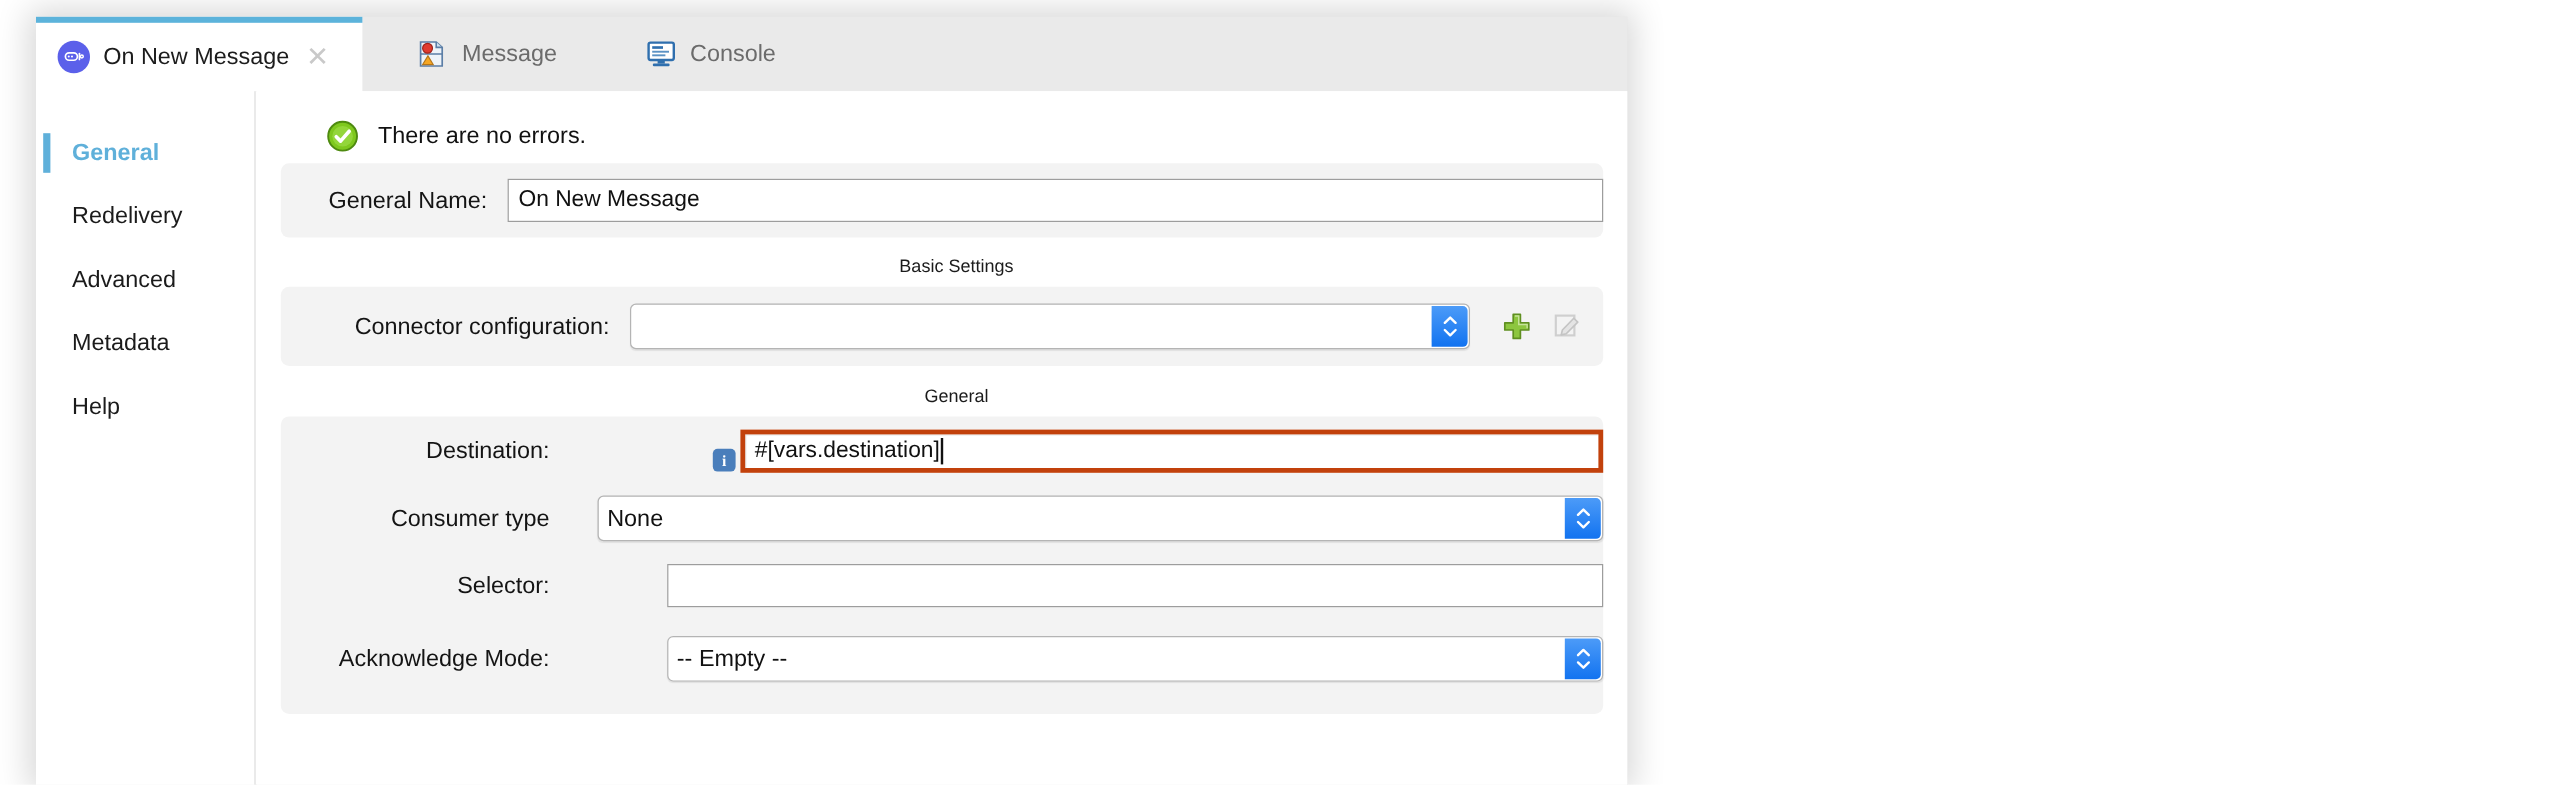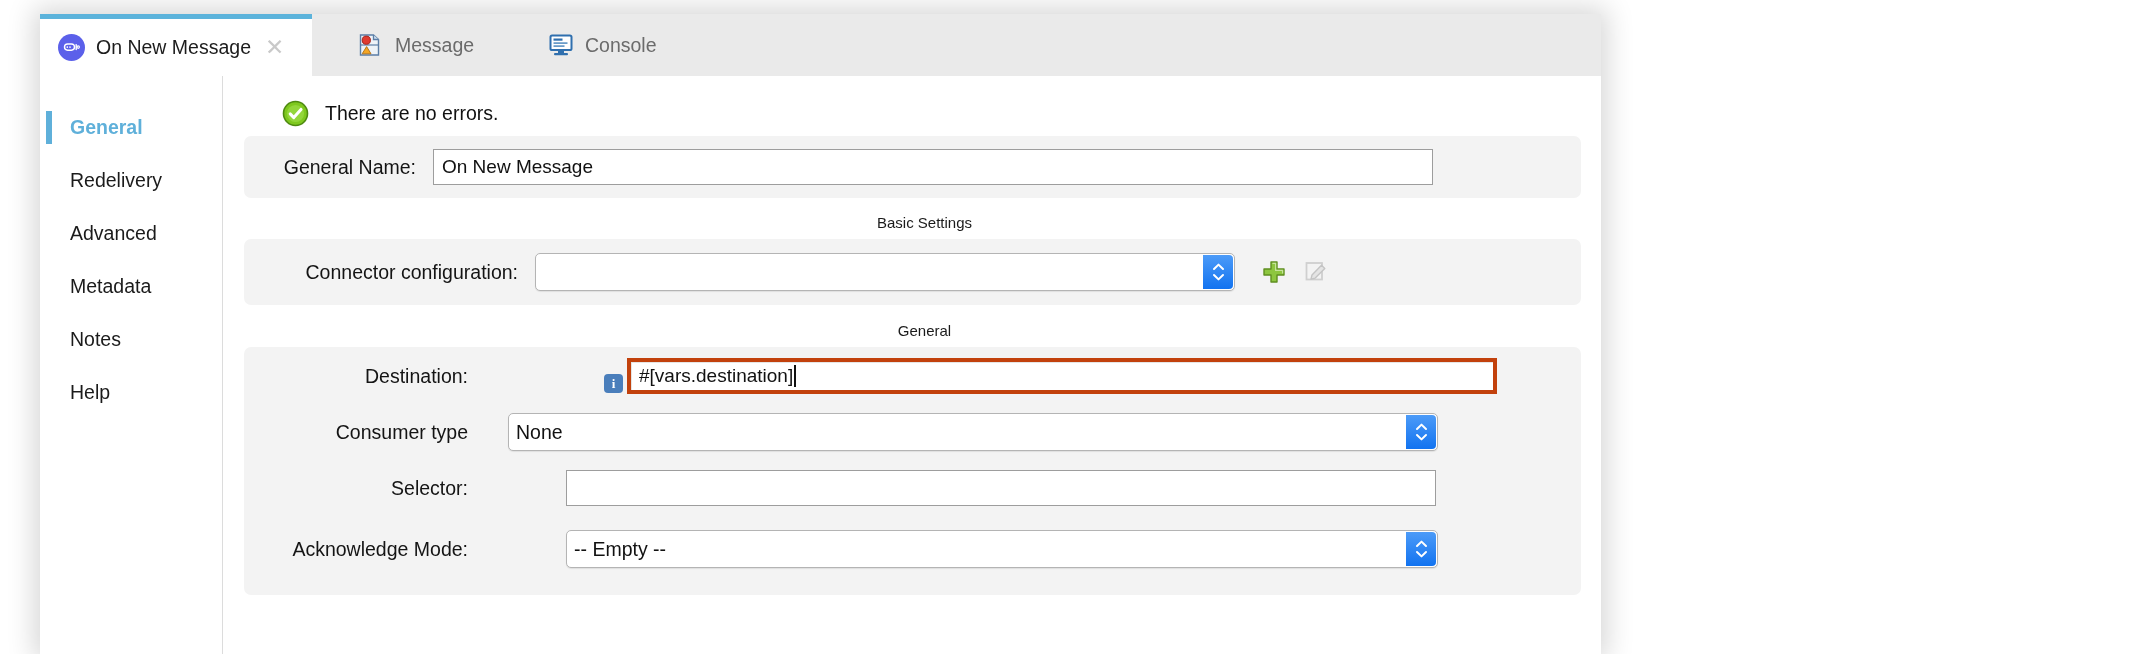--- a/index.html
+++ b/index.html
@@ -13,22 +13,22 @@
 
   #root {
     position: relative;
     width: 2142px; height: 654px;
     background: #ffffff;
   }
 
   
   .window {
     position: absolute;
-    left: 40px; top: 14px;
-    width: 1561px; height: 640px;
+    left: 30px; top: 14px;
+    width: 1326px; height: 640px;
     background: #e5e5e5;
     box-shadow: 0 0 26px 6px rgba(0,0,0,0.16);
   }
 
   
   .tabstrip {
     position: absolute;
     left: 0; top: 0;
     width: 100%; height: 62px;
     background: #eaeaea;
@@ -287,23 +287,20 @@
         <div class="side-item">
           <span>Redelivery</span>
         </div>
         <div class="side-item">
           <span>Advanced</span>
         </div>
         <div class="side-item">
           <span>Metadata</span>
         </div>
         <div class="side-item">
-          <span>Notes</span>
-        </div>
-        <div class="side-item">
           <span>Help</span>
         </div>
       </div>
 
       <div class="content">
 
         <div class="status-row">
           <span style="line-height:0;">
             <svg width="27" height="27" viewBox="0 0 27 27">
               <circle cx="13.5" cy="13.5" r="12" fill="#7ec81e" stroke="#4e8a10" stroke-width="1.6"></circle>

